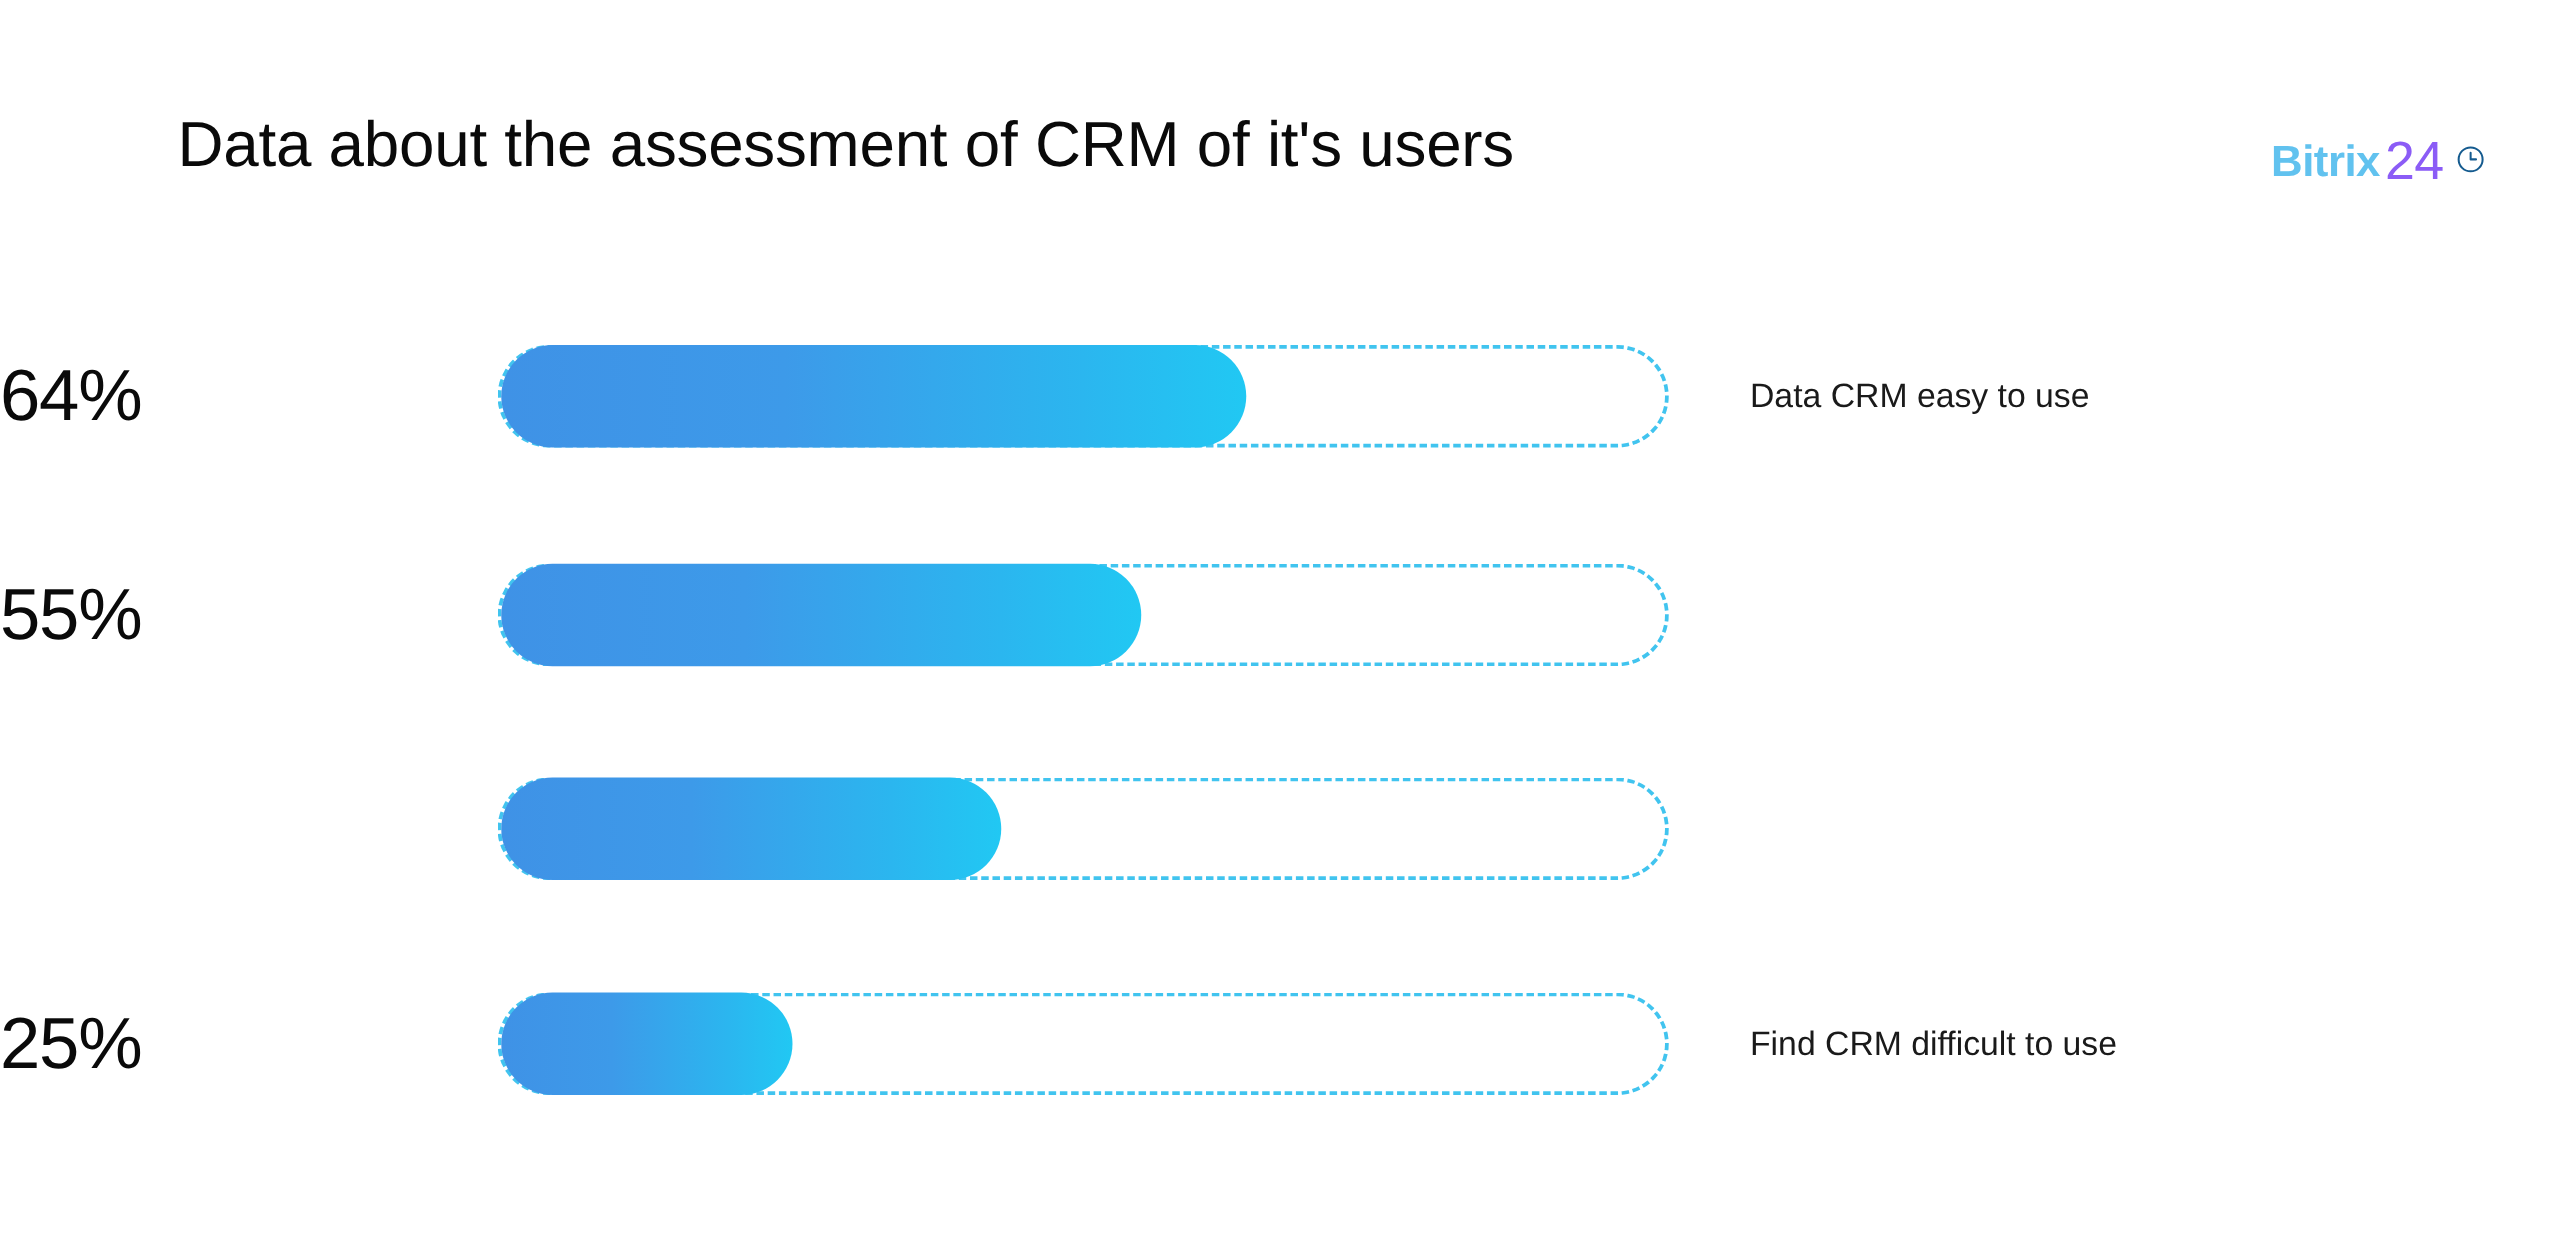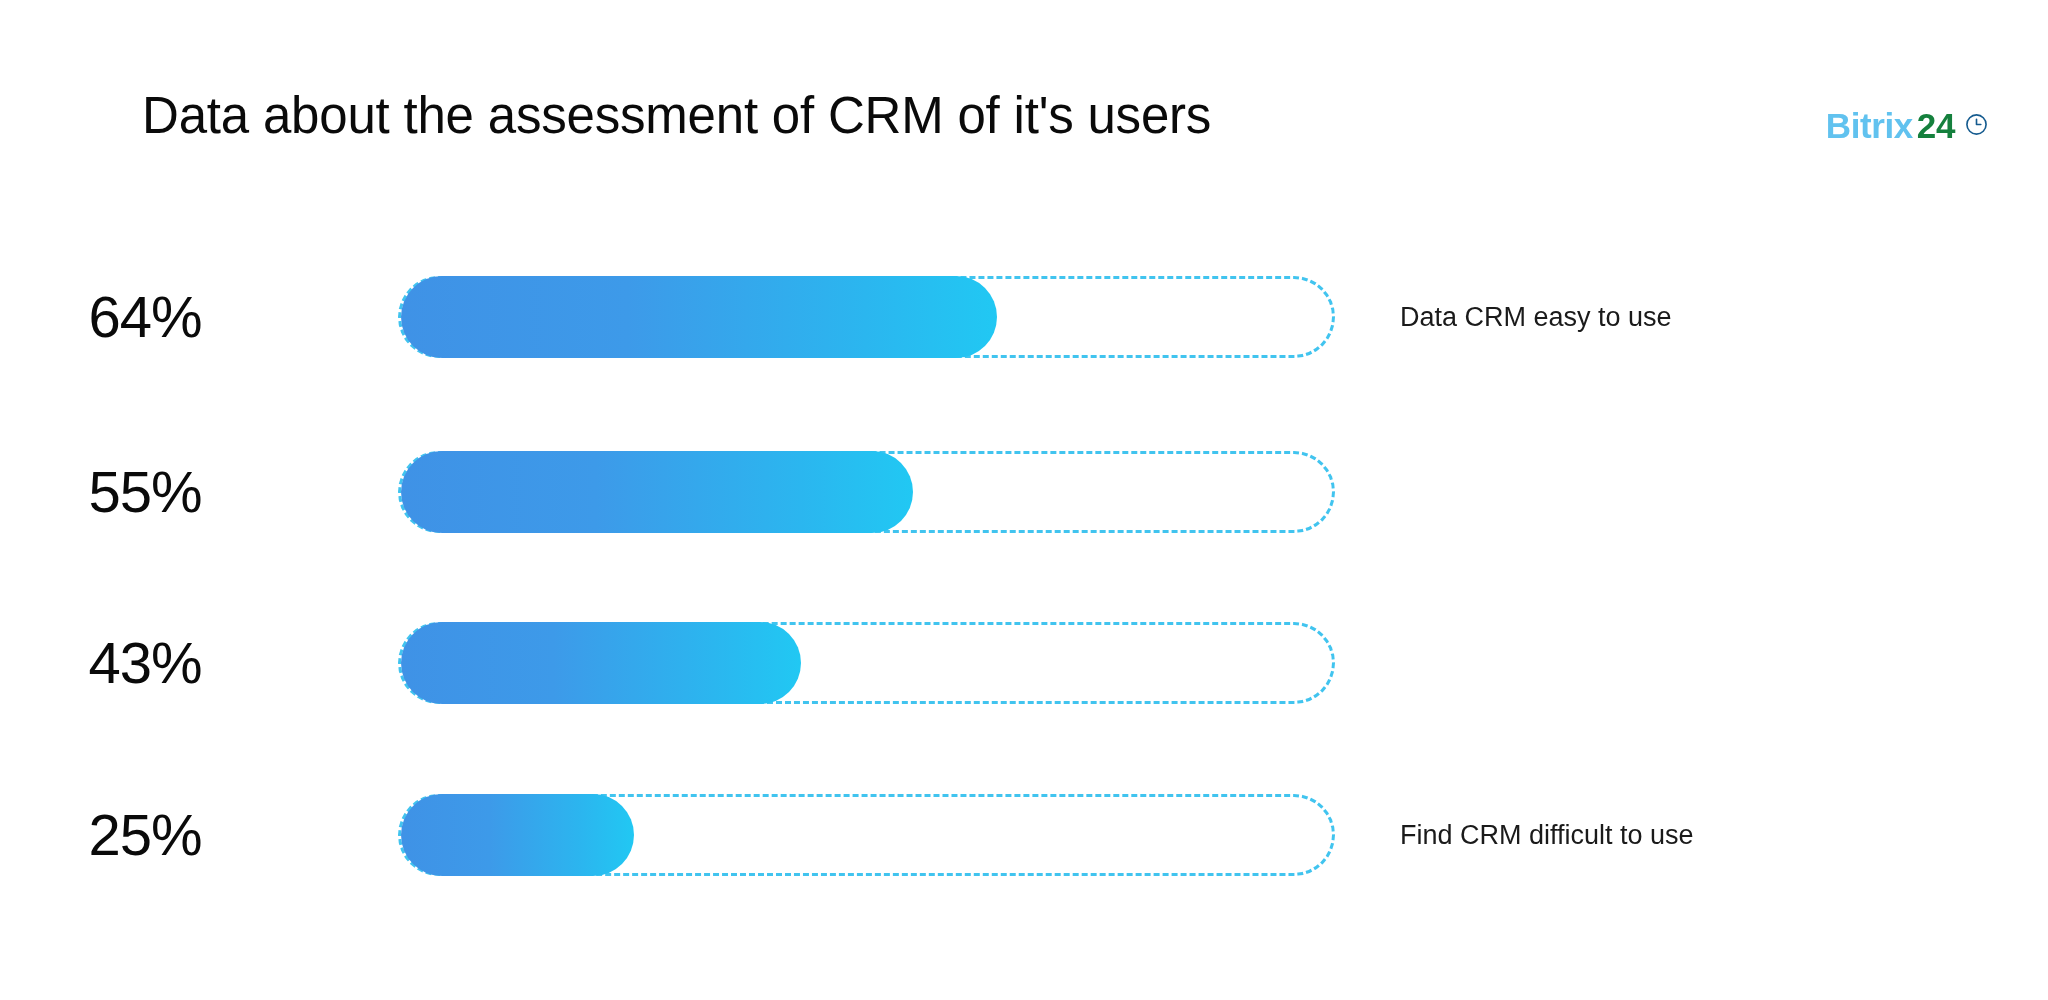--- a/index.html
+++ b/index.html
@@ -50,23 +50,23 @@
 
   #brand-bitrix {
     font-size: 35px;
     font-weight: 700;
     color: #61c2ef;
     letter-spacing: -0.4px;
     text-align: center;
   }
 
   #brand-24 {
-    font-size: 35px;
-    font-weight: 700;
-    color: #15803d;
+    font-size: 43px;
+    font-weight: 400;
+    color: #8b5cf6;
     letter-spacing: -0.4px;
     margin-left: -3px;
   }
 
   #brand-clock {
     display: block;
     margin-left: 3px;
   }
 
   
@@ -76,21 +76,21 @@
     width: 2048px;
     height: 110px;
   }
 
   .row-percent {
     position: absolute;
     left: 0;
     width: 290px;
     top: 50%;
     transform: translateY(-50%);
-    text-align: center;
+    text-align: left;
     font-size: 58px;
     font-weight: 400;
     color: #0a0a0a;
     letter-spacing: -1px;
     line-height: 1;
   }
 
   .row-track {
     position: absolute;
     left: 398px;
@@ -154,21 +154,20 @@
   </div>
 
   <div class="chart-row" style="top:437px">
     <div class="row-percent">55%</div>
     <div class="row-track">
       <div class="row-fill" style="width:55%"></div>
     </div>
   </div>
 
   <div class="chart-row" style="top:608px">
-    <div class="row-percent">43%</div>
     <div class="row-track">
       <div class="row-fill" style="width:43%"></div>
     </div>
   </div>
 
   <div class="chart-row" style="top:780px">
     <div class="row-percent">25%</div>
     <div class="row-track">
       <div class="row-fill" style="width:25%"></div>
     </div>

